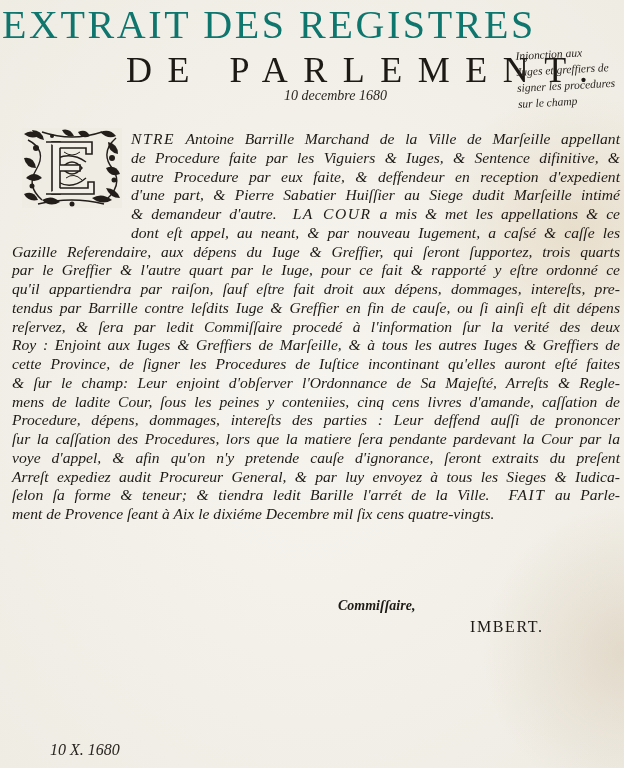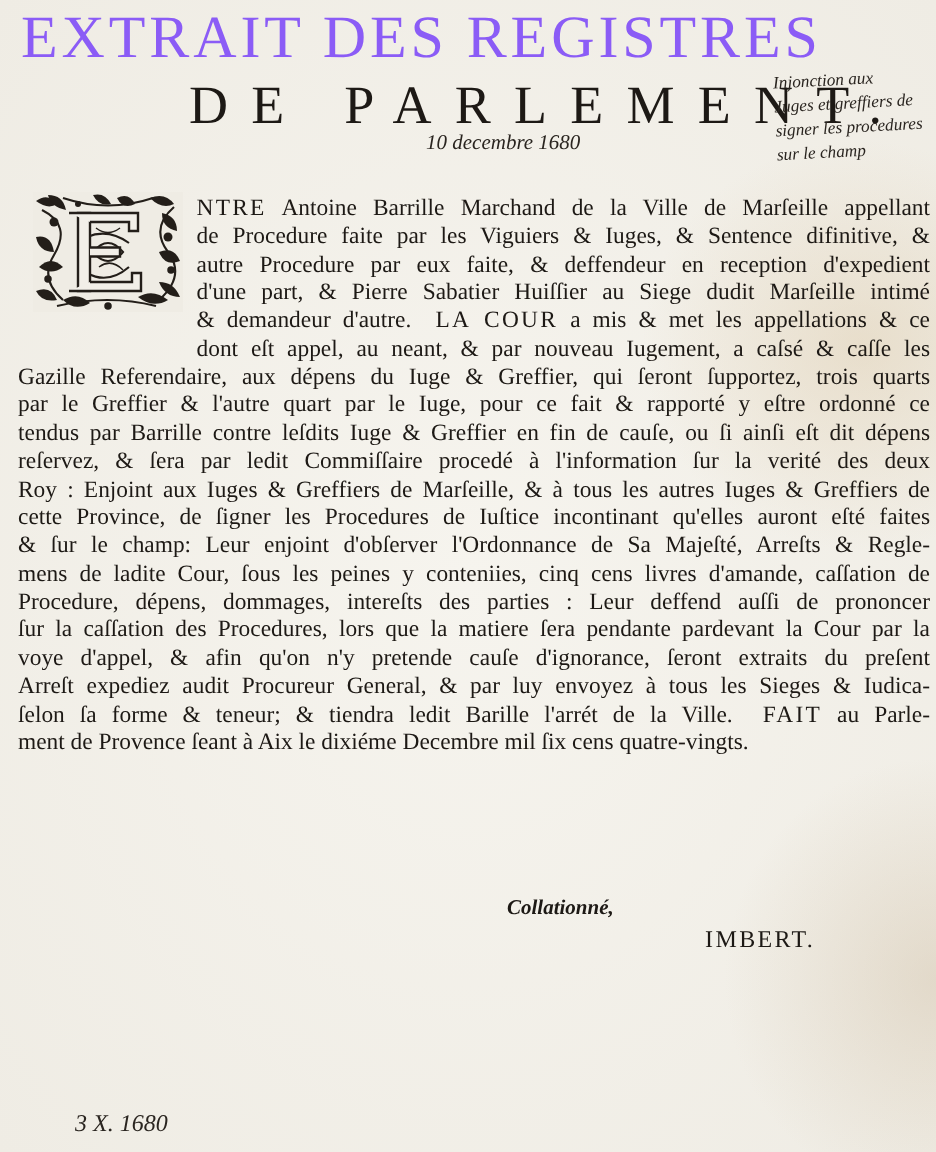--- a/index.html
+++ b/index.html
@@ -7,24 +7,24 @@
     width: 624px; height: 768px; overflow: hidden; position: relative;
     background: #f4f1ea;
     background-image:
       radial-gradient(ellipse at 92% 30%, rgba(214,190,150,0.35) 0%, rgba(214,190,150,0) 18%),
       radial-gradient(ellipse at 100% 85%, rgba(200,180,150,0.35) 0%, rgba(200,180,150,0) 16%),
       radial-gradient(ellipse at 50% 50%, #f6f4ee 0%, #efece4 100%);
     color: #1e1a16;
   }
   .page { position: absolute; inset: 0; }
   .title {
-    position: absolute; left: 14px; top: 2px; width: 604px;
+    position: absolute; left: 2px; top: 2px; width: 604px;
     font-family: "Liberation Serif", "DejaVu Serif", serif;
     font-size: 40px; letter-spacing: 2.6px; white-space: nowrap;
-    color: #8b5cf6; line-height: 46px;
+    color: #0f766e; line-height: 46px;
   }
   .subtitle {
     position: absolute; left: 126px; top: 49px;
     font-family: "Liberation Serif", "DejaVu Serif", serif;
     font-size: 36px; letter-spacing: 15.5px; white-space: nowrap;
     color: #1d1915; line-height: 42px; text-align: right;
   }
   .hand {
     font-family: "Liberation Serif", "DejaVu Serif", serif;
     font-style: italic; color: #2a2520; white-space: nowrap;
@@ -38,21 +38,21 @@
   .bottom-date { position: absolute; left: 50px; top: 741px; font-size: 16px; }
 
   .dropcap {
     position: absolute; left: 22px; top: 128px; width: 100px; height: 80px;
   }
   .dropcap svg { width: 100%; height: 100%; display: block; }
 
   .body-text {
     position: absolute; left: 12px; top: 130px; width: 608px;
     font-family: "Liberation Serif", "DejaVu Serif", serif;
-    font-size: 15.6px; line-height: 18.75px; color: #1d1915;
+    font-size: 15.6px; line-height: 18.75px; color: #1d1915; font-style: italic;
   }
   .line { white-space: nowrap; display: block; text-align: justify; text-align-last: justify; height: 18.75px; }
   .line.indent { padding-left: 119px; }
   .line.last { text-align-last: left; }
   .smallcaps { letter-spacing: 1.5px; }
 
   .collationne {
     position: absolute; left: 338px; top: 598px;
     font-family: "Liberation Serif", "DejaVu Serif", serif;
     font-style: italic; font-weight: bold; font-size: 14px; color: #1d1915;
@@ -125,32 +125,33 @@
 
   <div class="body-text">
     <span class="line indent"><span class="smallcaps">NTRE</span><span> Antoine Barrille Marchand de la Ville de Marſeille appellant</span></span>
     <span class="line indent">de Procedure faite par les Viguiers &amp; Iuges, &amp; Sentence difinitive, &amp;</span>
     <span class="line indent">autre Procedure par eux faite, &amp; deffendeur en reception d'expedient</span>
     <span class="line indent">d'une part, &amp; Pierre Sabatier Huiſſier au Siege dudit Marſeille intimé</span>
     <span class="line indent"><span>&amp; demandeur d'autre.</span> &nbsp;<span class="smallcaps">LA COUR</span> <span>a mis &amp; met les appellations &amp; ce</span></span>
     <span class="line indent">dont eſt appel, au neant, &amp; par nouveau Iugement, a caſsé &amp; caſſe les</span>
     <span class="line">Gazille Referendaire, aux dépens du Iuge &amp; Greffier, qui ſeront ſupportez, trois quarts</span>
     <span class="line">par le Greffier &amp; l'autre quart par le Iuge, pour ce fait &amp; rapporté y eſtre ordonné ce</span>
+    <span class="line">qu'il appartiendra par raiſon, ſauf eſtre fait droit aux dépens, dommages, intereſts, pre-</span>
     <span class="line">tendus par Barrille contre leſdits Iuge &amp; Greffier en fin de cauſe, ou ſi ainſi eſt dit dépens</span>
     <span class="line">reſervez, &amp; ſera par ledit Commiſſaire procedé à l'information ſur la verité des deux</span>
     <span class="line">Roy : Enjoint aux Iuges &amp; Greffiers de Marſeille, &amp; à tous les autres Iuges &amp; Greffiers de</span>
     <span class="line">cette Province, de ſigner les Procedures de Iuſtice incontinant qu'elles auront eſté faites</span>
     <span class="line">&amp; ſur le champ: Leur enjoint d'obſerver l'Ordonnance de Sa Majeſté, Arreſts &amp; Regle-</span>
     <span class="line">mens de ladite Cour, ſous les peines y conteniies, cinq cens livres d'amande, caſſation de</span>
     <span class="line">Procedure, dépens, dommages, intereſts des parties : Leur deffend auſſi de prononcer</span>
     <span class="line">ſur la caſſation des Procedures, lors que la matiere ſera pendante pardevant la Cour par la</span>
     <span class="line">voye d'appel, &amp; afin qu'on n'y pretende cauſe d'ignorance, ſeront extraits du preſent</span>
     <span class="line">Arreſt expediez audit Procureur General, &amp; par luy envoyez à tous les Sieges &amp; Iudica-</span>
     <span class="line"><span>ſelon ſa forme &amp; teneur; &amp; tiendra ledit Barille l'arrét de la Ville.</span> &nbsp;<span class="smallcaps">FAIT</span> <span>au Parle-</span></span>
     <span class="line last">ment de Provence ſeant à Aix le dixiéme Decembre mil ſix cens quatre-vingts.</span>
   </div>
 
-  <div class="collationne">Collationné,</div>
+  <div class="collationne">Commiſſaire,</div>
   <div class="signature">IMBERT.</div>
 
-  <div class="hand bottom-date">3 X. 1680</div>
+  <div class="hand bottom-date">10 X. 1680</div>
 
 </div>
 
 </body></html>

